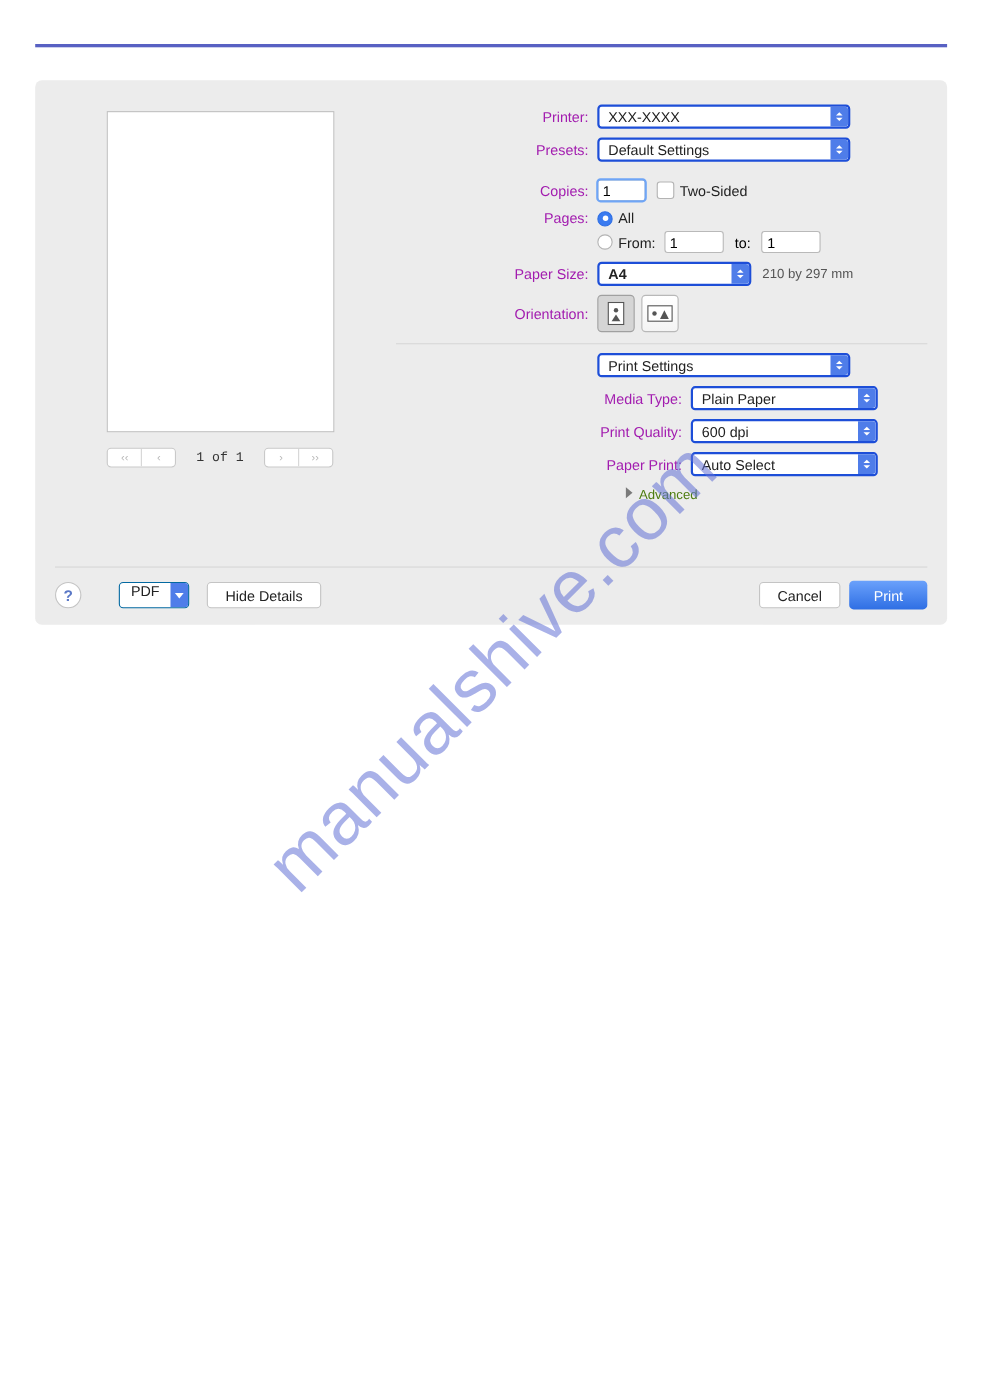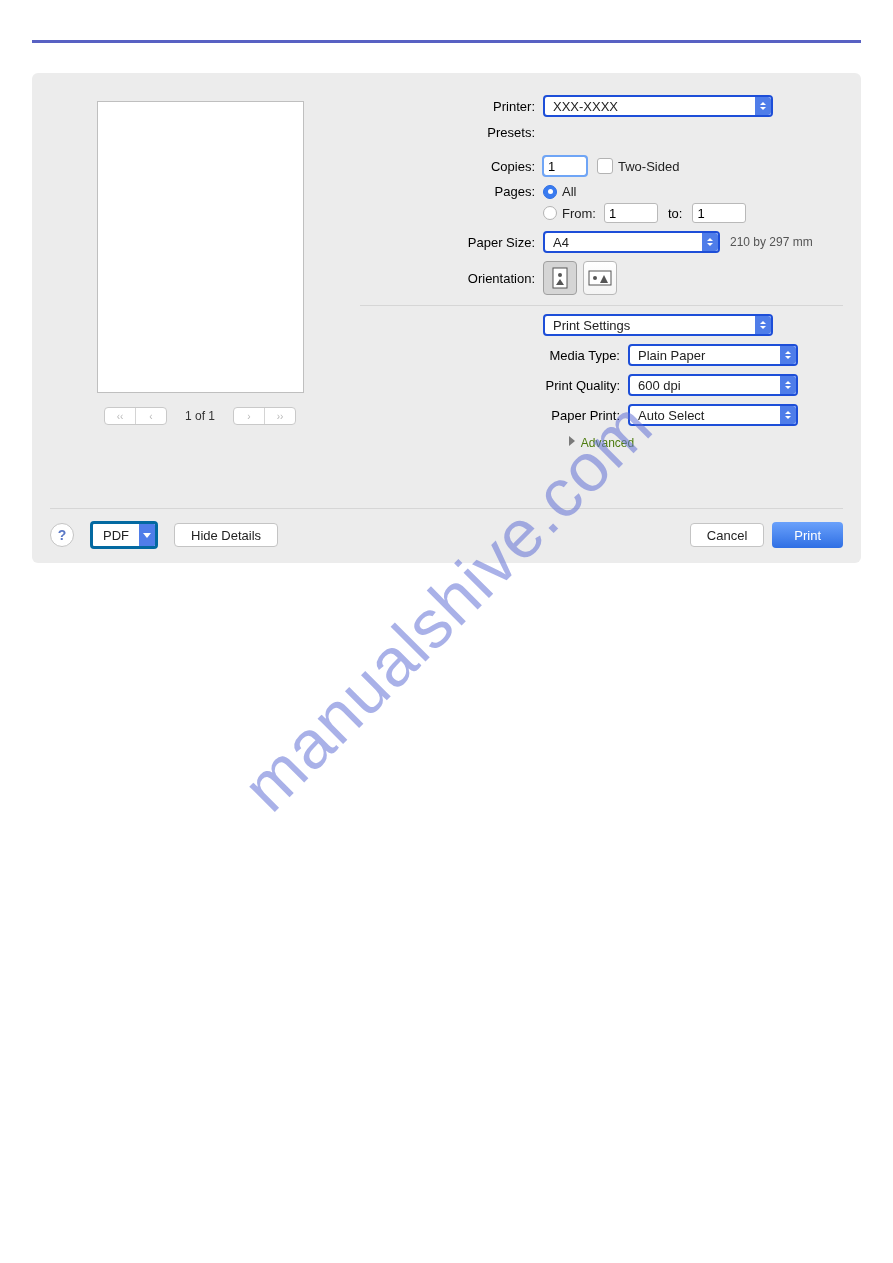--- a/index.html
+++ b/index.html
@@ -66,36 +66,37 @@
     justify-content: center;
     font-size: 10px;
     color: #b8b8b8;
     cursor: default;
   }
   .pager-btn + .pager-btn { border-left: 1px solid #d4d4d4; }
   .pager-text {
     margin: 0 18px;
     font-size: 12px;
     color: #333;
+    font-family: Liberation Mono, monospace;
   }
 
   .settings-col {
     flex: 1;
     margin-left: 10px;
   }
   .row {
     display: flex;
     align-items: center;
     margin-bottom: 8px;
   }
   .row .lbl {
     flex: 0 0 175px;
     text-align: right;
     padding-right: 8px;
-    color: #000000;
+    color: #a21caf;
     font-size: 13px;
   }
   .row .ctl {
     flex: 1;
     display: flex;
     align-items: center;
     flex-wrap: wrap;
   }
 
   .dropdown {
@@ -126,21 +127,21 @@
   .dropdown .arrow::after {
     content: "";
     width: 0; height: 0;
     border-left: 3px solid transparent;
     border-right: 3px solid transparent;
   }
   .dropdown .arrow::before { border-bottom: 3px solid #fff; margin-bottom: 2px; }
   .dropdown .arrow::after  { border-top: 3px solid #fff; }
 
   .w230 { width: 230px; }
-  .w160 { width: 177px; }
+  .w160 { width: 140px; font-weight: bold; }
   .w165 { width: 170px; }
 
   .num-input {
     background: #ffffff;
     border: 1px solid #b9b9b9;
     border-radius: 3px;
     height: 20px;
     width: 44px;
     padding: 0 4px;
     font-size: 13px;
@@ -247,27 +248,27 @@
     color: #5a78c6;
     font-weight: bold;
     display: flex;
     align-items: center;
     justify-content: center;
     font-size: 14px;
     margin-right: 16px;
   }
   .pdf-btn {
     display: flex;
-    align-items: center;
-    border: 3px solid #0369a1;
+    border: 1px solid #0369a1;
     border-radius: 4px;
     background: #fff;
     height: 22px;
     overflow: hidden;
     margin-right: 8px;
+    margin-left: 18px;
   }
   .pdf-btn .txt { padding: 0 10px; font-size: 13px; }
   .pdf-btn .arrow {
     width: 16px; height: 100%;
     background: #4f7de9;
     display: flex; align-items: center; justify-content: center;
   }
   .pdf-btn .arrow::after {
     content: "";
     width: 0; height: 0;
@@ -349,20 +350,26 @@
           <div class="ctl">
             <div class="dropdown w230">
               <span>XXX-XXXX</span>
               <span class="arrow"></span>
             </div>
           </div>
         </div>
 
         <div class="row">
           <div class="lbl">Presets:</div>
+          <div class="ctl">
+            <div class="dropdown w230">
+              <span>Default Settings</span>
+              <span class="arrow"></span>
+            </div>
+          </div>
         </div>
 
         <div style="height:8px"></div>
 
         <div class="row">
           <div class="lbl">Copies:</div>
           <div class="ctl">
             <input class="num-input focused" value="1" style="">
             <span style="width:10px"></span>
             <span class="checkbox"></span>

